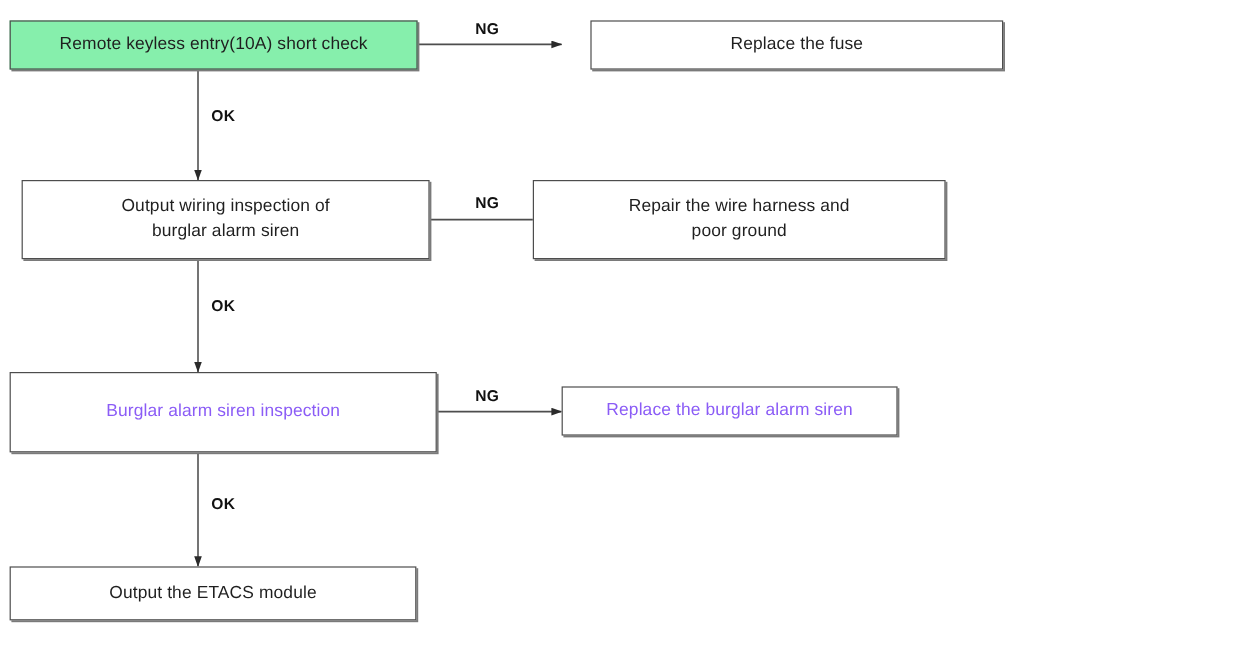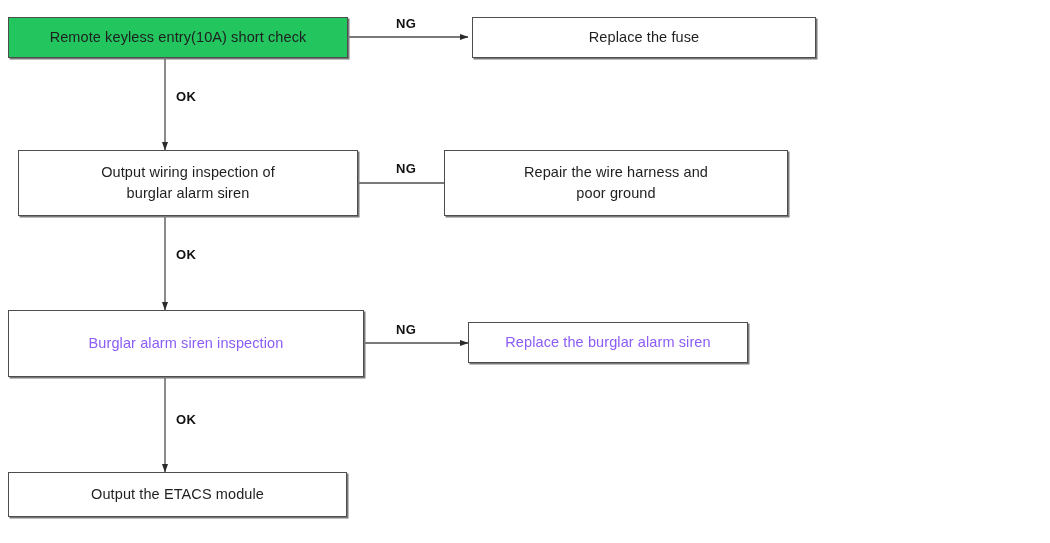--- a/index.html
+++ b/index.html
@@ -66,22 +66,22 @@
         <line x1="348" y1="37" x2="468" y2="37" stroke="#4d4d4d" stroke-width="1.3" marker-end="url(#arrowhead)"></line>
         <line x1="165" y1="58" x2="165" y2="150" stroke="#4d4d4d" stroke-width="1.3" marker-end="url(#arrowhead)"></line>
         <line x1="348" y1="183" x2="468" y2="183" stroke="#4d4d4d" stroke-width="1.3" marker-end="url(#arrowhead)"></line>
         <line x1="165" y1="216" x2="165" y2="310" stroke="#4d4d4d" stroke-width="1.3" marker-end="url(#arrowhead)"></line>
         <line x1="348" y1="343" x2="468" y2="343" stroke="#4d4d4d" stroke-width="1.3" marker-end="url(#arrowhead)"></line>
         <line x1="165" y1="377" x2="165" y2="472" stroke="#4d4d4d" stroke-width="1.3" marker-end="url(#arrowhead)"></line>
       </g>
   </svg>
 
   <div id="node-layer">
-      <div class="node-box" style="left: 8px; top: 17px; width: 340px; height: 41px; border-color: rgb(77, 77, 77); background: #22c55e; color: rgb(31, 31, 31); box-shadow: rgb(122, 122, 122) 1.5px 1.5px 0px 0px;">Remote keyless entry(10A) short check</div>
-      <div class="node-box" style="left: 472px; top: 17px; width: 344px; height: 41px; border-color: rgb(77, 77, 77); background: rgb(255, 255, 255); color: rgb(31, 31, 31); box-shadow: rgb(122, 122, 122) 1.5px 1.5px 0px 0px;">Replace the fuse</div>
+      <div class="node-box" style="left: 8px; top: 17px; width: 340px; height: 41px; border-color: rgb(77, 77, 77); background: #86efac; color: rgb(31, 31, 31); box-shadow: rgb(122, 122, 122) 1.5px 1.5px 0px 0px;">Remote keyless entry(10A) short check</div>
+      <div class="node-box" style="left: 492px; top: 17px; width: 344px; height: 41px; border-color: rgb(77, 77, 77); background: rgb(255, 255, 255); color: rgb(31, 31, 31); box-shadow: rgb(122, 122, 122) 1.5px 1.5px 0px 0px;">Replace the fuse</div>
       <div class="node-box" style="left: 8px; top: 150px; width: 340px; height: 66px; border-color: rgb(77, 77, 77); background: rgb(255, 255, 255); color: rgb(31, 31, 31); box-shadow: rgb(122, 122, 122) 1.5px 1.5px 0px 0px; margin-left: 10px;">Output wiring inspection of
 burglar alarm siren</div>
       <div class="node-box" style="left: 444px; top: 150px; width: 344px; height: 66px; border-color: rgb(77, 77, 77); background: rgb(255, 255, 255); color: rgb(31, 31, 31); box-shadow: rgb(122, 122, 122) 1.5px 1.5px 0px 0px;">Repair the wire harness and
 poor ground</div>
       <div class="node-box" style="left: 8px; top: 310px; width: 356px; height: 67px; border-color: rgb(77, 77, 77); background: rgb(255, 255, 255); color: #8b5cf6; box-shadow: rgb(122, 122, 122) 1.5px 1.5px 0px 0px;">Burglar alarm siren inspection</div>
       <div class="node-box" style="left: 468px; top: 322px; width: 280px; height: 41px; border-color: rgb(77, 77, 77); background: rgb(255, 255, 255); color: #8b5cf6; box-shadow: rgb(122, 122, 122) 1.5px 1.5px 0px 0px;">Replace the burglar alarm siren</div>
       <div class="node-box" style="left: 8px; top: 472px; width: 339px; height: 45px; border-color: rgb(77, 77, 77); background: rgb(255, 255, 255); color: rgb(31, 31, 31); box-shadow: rgb(122, 122, 122) 1.5px 1.5px 0px 0px;">Output the ETACS module</div>
     </div>
   <div id="label-layer">
       <div class="edge-label" style="left: 396px; top: 16px; color: rgb(17, 17, 17);">NG</div>

